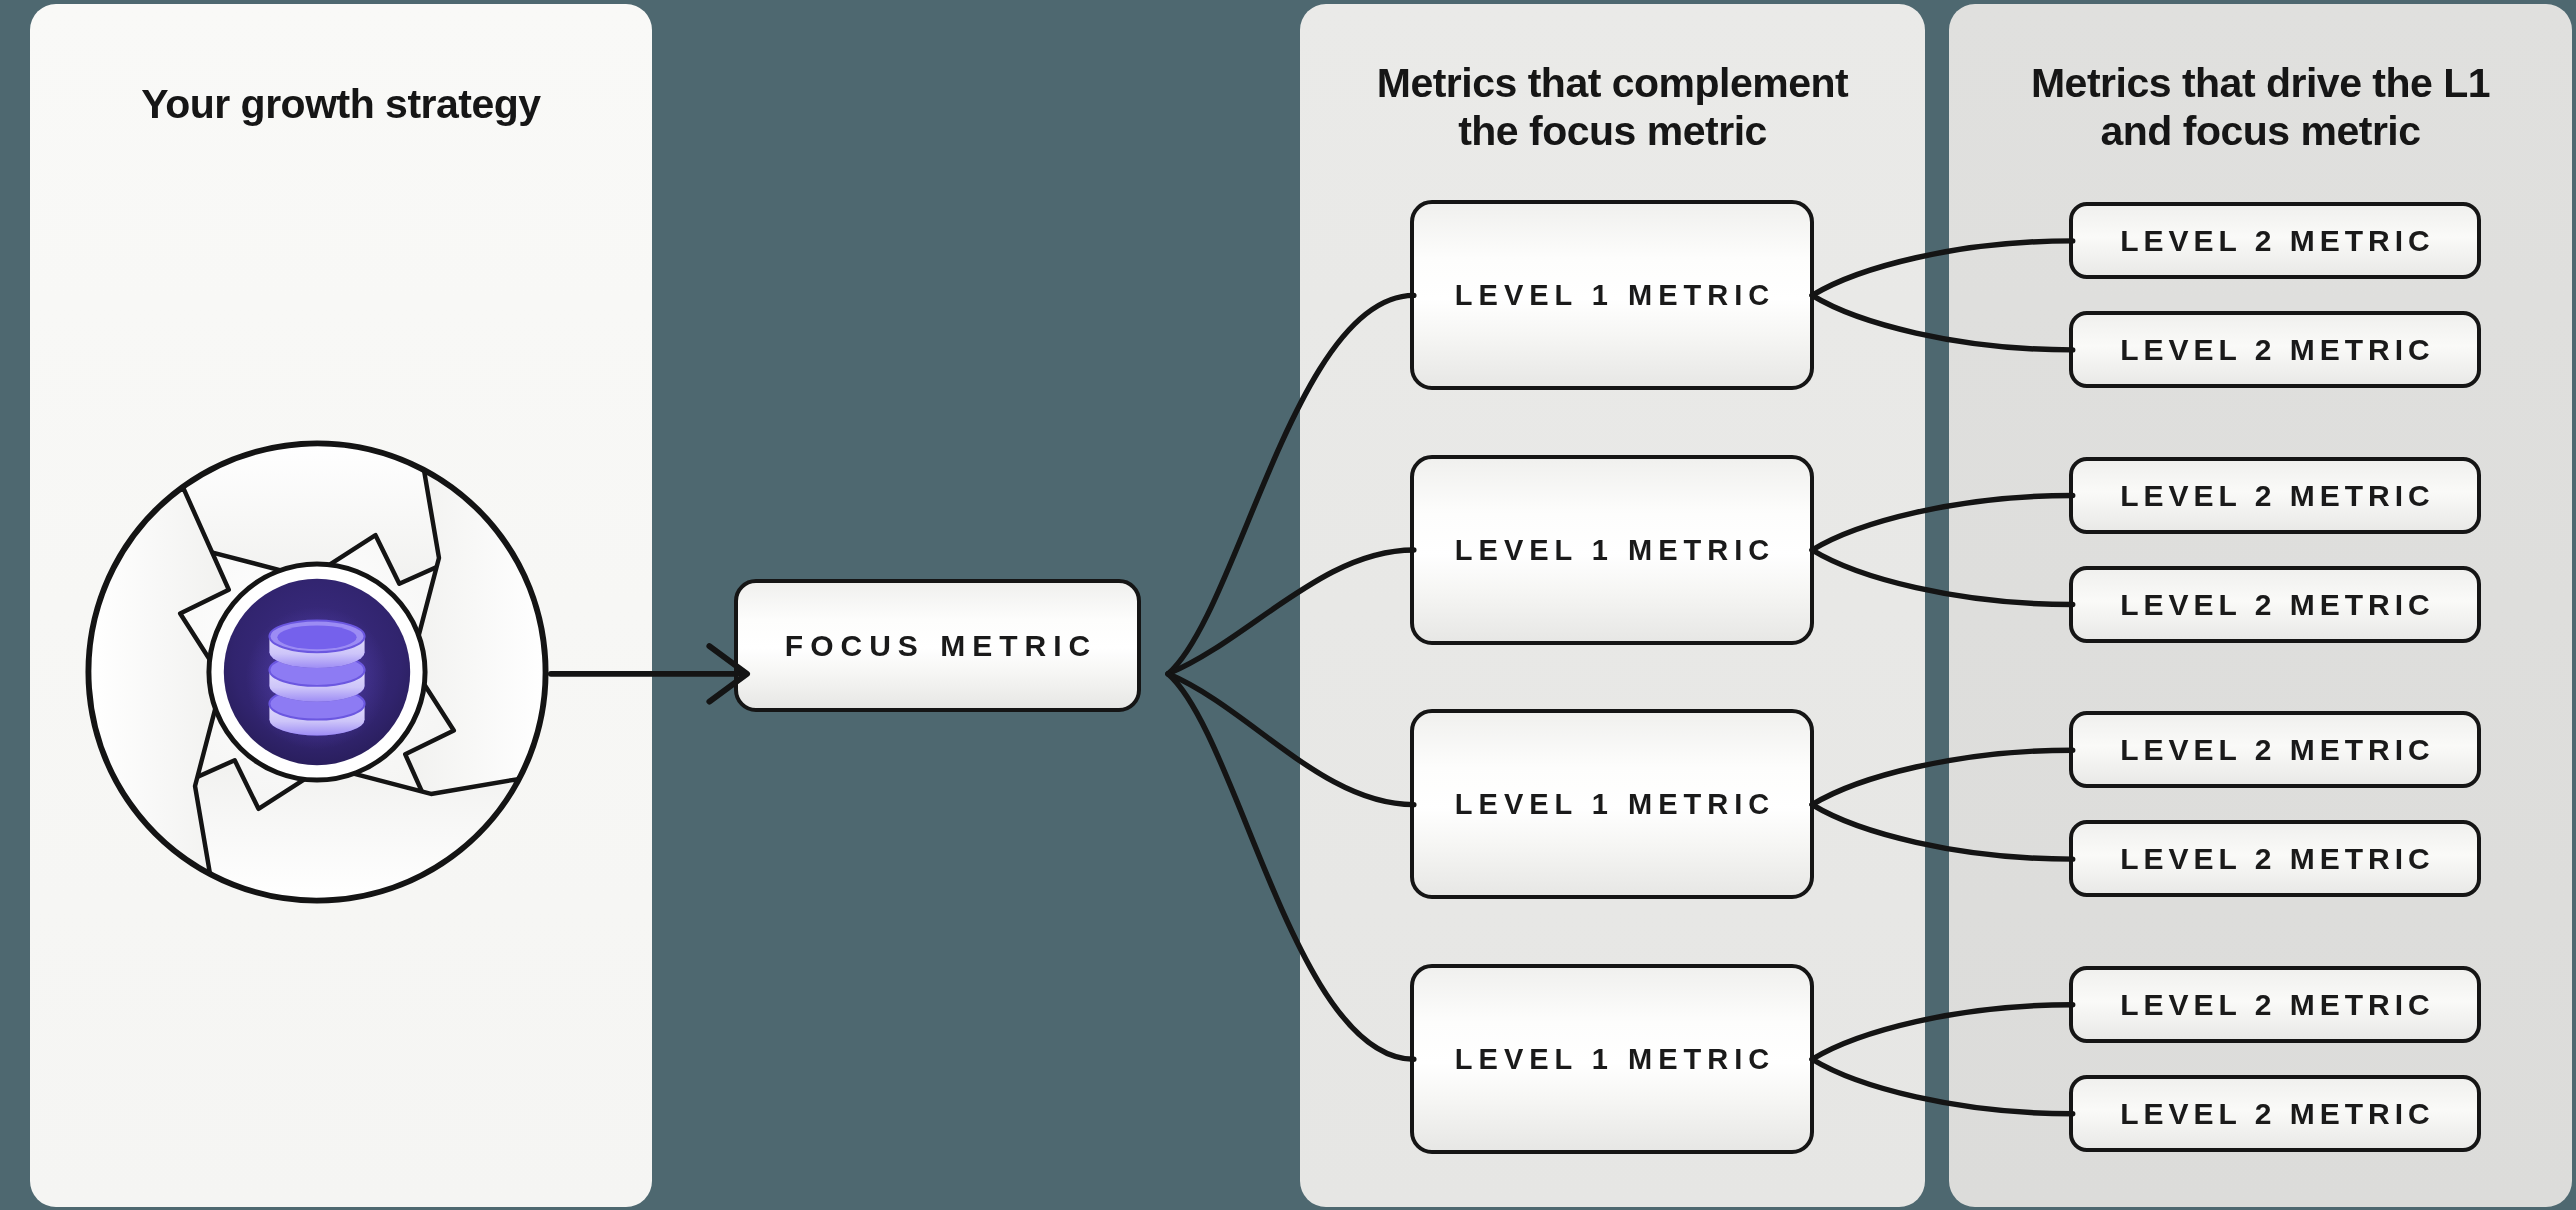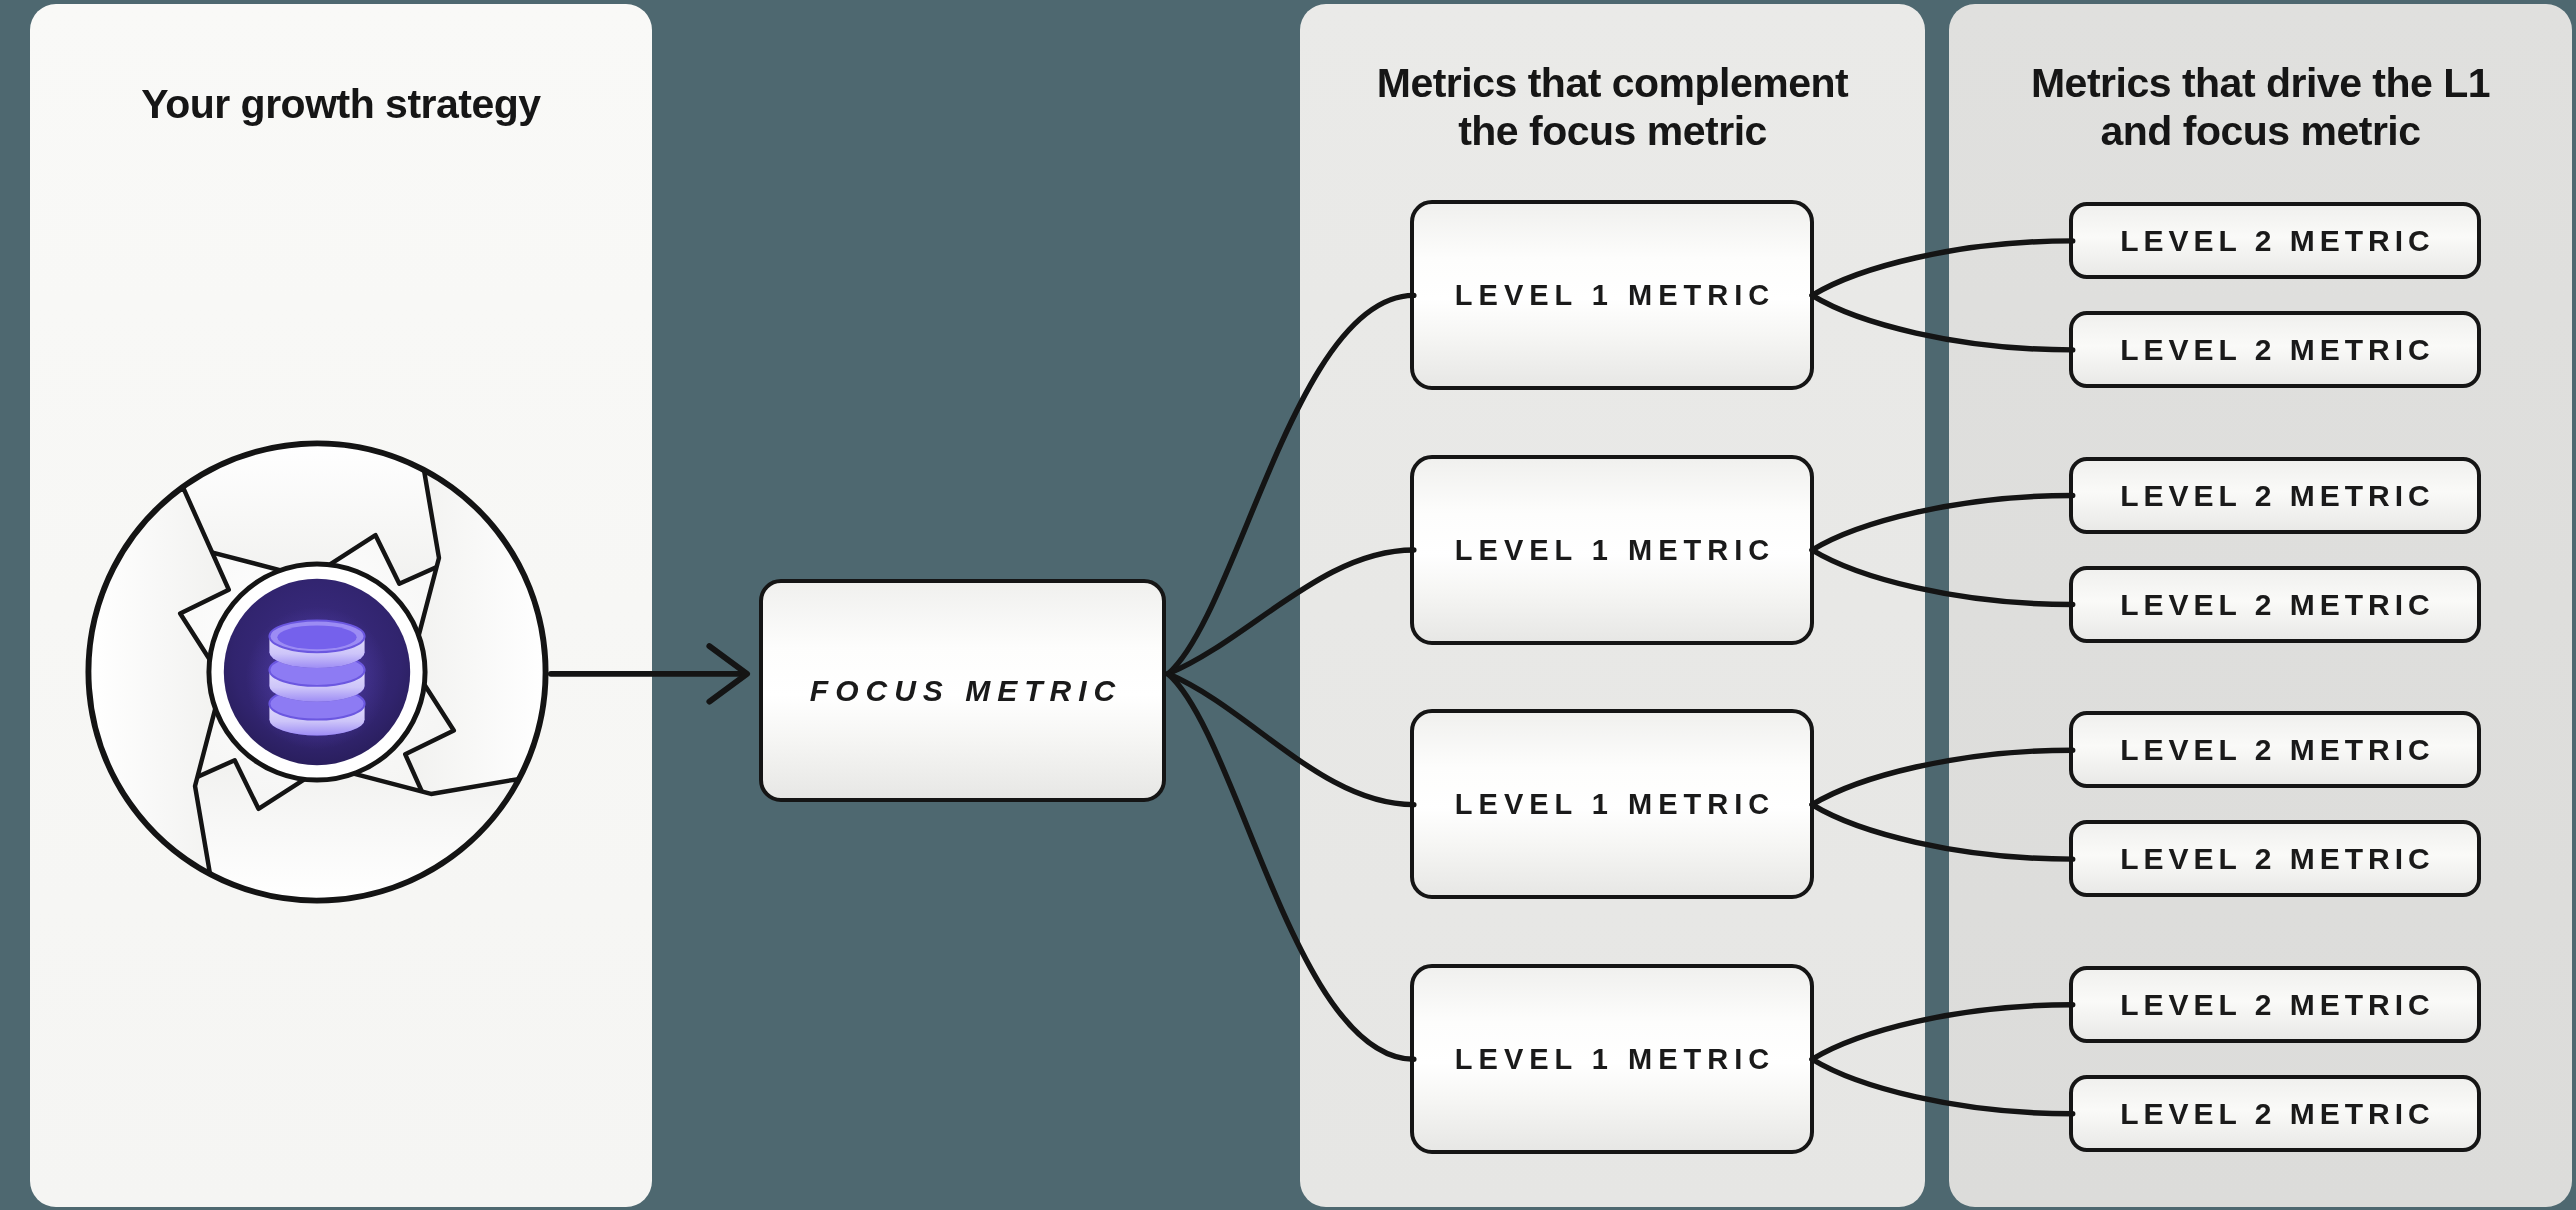--- a/index.html
+++ b/index.html
@@ -34,22 +34,22 @@
     box-sizing:border-box;
     border:4px solid #151515;
     border-radius:22px;
     background:linear-gradient(180deg,#f0f0ee 0%,#fdfdfc 30%,#ffffff 52%,#f6f6f4 72%,#e7e7e5 100%);
     display:flex;align-items:center;justify-content:center;
     font-weight:700;
     color:#1a1a1a;
     text-align:right;
   }
   .focus-box{
-    left:759px;top:579px;width:407px;height:223px;
-    font-size:30px;letter-spacing:7px;text-indent:7px;font-style:italic;
+    left:734px;top:579px;width:407px;height:133px;
+    font-size:30px;letter-spacing:7px;text-indent:7px;
   }
   .l1-box{
     left:1410px;width:404px;height:190px;
     font-size:29px;letter-spacing:6px;text-indent:6px;
   }
   .l1-0{top:200px;} .l1-1{top:455px;} .l1-2{top:709px;} .l1-3{top:964px;}
   .l2-box{
     left:2069px;width:412px;height:77px;
     border-radius:18px;
     font-size:30px;letter-spacing:5px;text-indent:5px;

